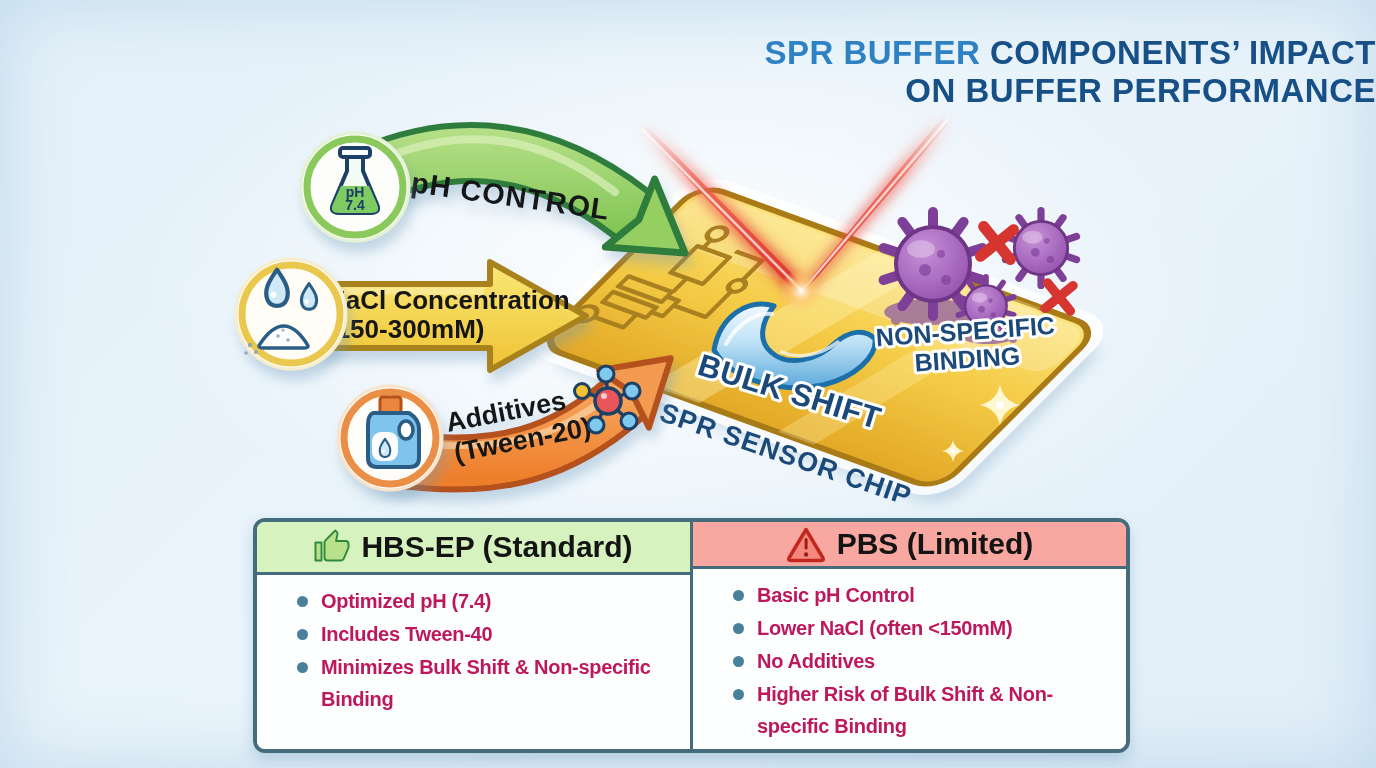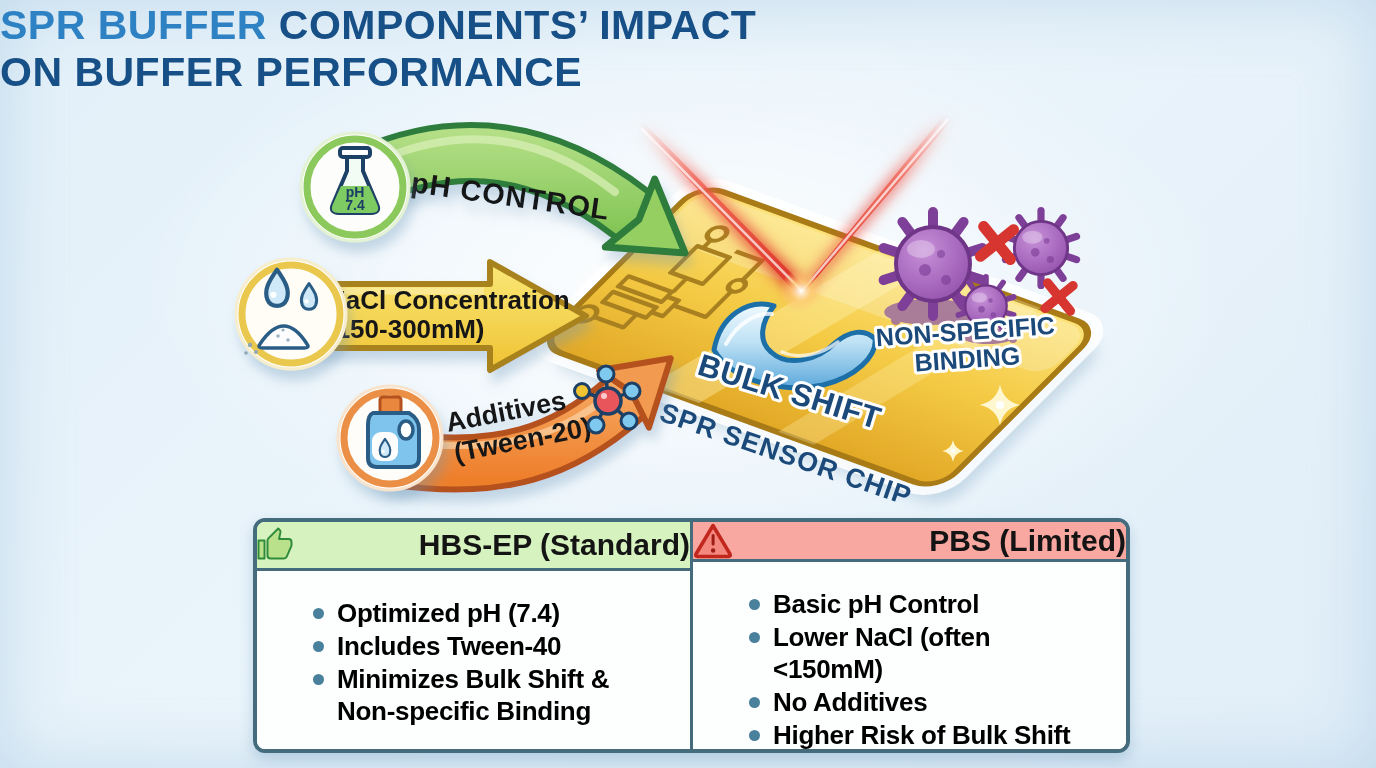--- a/index.html
+++ b/index.html
@@ -4,40 +4,40 @@
 <style>
   html,body{margin:0;padding:0;}
   body{
     width:1376px;height:768px;position:relative;overflow:hidden;
     font-family:"Liberation Sans","DejaVu Sans",sans-serif;
     background:
       radial-gradient(ellipse 760px 380px at 50% 38%, rgba(255,255,255,.95), rgba(255,255,255,0) 72%),
       linear-gradient(135deg,#e3f0f9 0%,#eaf4fb 45%,#e1eef8 100%);
   }
   .vignette{position:absolute;inset:0;box-shadow:inset 0 0 70px rgba(150,190,220,.45);pointer-events:none;}
-  .title{position:absolute;top:2px;left:0;width:100%;text-align:left;
-    font-weight:bold;font-size:41px;line-height:1.14;letter-spacing:.5px;color:#174f87;}
+  .title{position:absolute;top:34px;left:0;width:100%;text-align:right;
+    font-weight:bold;font-size:33px;line-height:1.14;letter-spacing:.5px;color:#174f87;}
   .title .lt{color:#2e82c4;}
   svg.diagram{position:absolute;left:0;top:0;}
   svg text{font-family:"Liberation Sans","DejaVu Sans",sans-serif;}
   .lbl-dark{font-weight:bold;fill:#161616;}
   .lbl-navy{font-weight:bold;fill:#1b4a7a;paint-order:stroke;stroke:#ffffff;stroke-width:6px;stroke-linejoin:round;}
   .lbl-navy-plain{font-weight:bold;fill:#1b4a7a;}
   
   .cmp{position:absolute;left:253px;top:518px;width:869px;height:227px;
     border:4px solid #456c7c;border-radius:12px;overflow:hidden;background:#fff;
     display:flex;box-shadow:0 7px 14px rgba(110,155,190,.35);}
   .col{width:50%;display:flex;flex-direction:column;}
   .col+.col{border-left:3px solid #456c7c;}
-  .hdr{height:50px;display:flex;align-items:center;justify-content:space-between;gap:11px;
+  .hdr{height:50px;display:flex;align-items:center;justify-content:center;gap:11px;
     font-size:30px;font-weight:bold;color:#141414;border-bottom:3px solid #456c7c;}
   .hdr.good{background:#d6f2bf;}
   .hdr.bad{background:#f8a8a0;}
   .body{flex:1;background:#fdfefe;padding:10px 18px 6px 38px;}
-  ul.items{list-style:none;margin:16px;padding:0;font-size:26px;font-weight:bold;color:#000000;line-height:32px;}
+  ul.items{list-style:none;margin:0;padding:0;font-size:20px;font-weight:bold;color:#be185d;line-height:32px;}
   ul.items li{position:relative;padding-left:26px;margin:0 0 1px 0;letter-spacing:-.3px;}
   .dot{position:absolute;left:2px;top:11px;width:11px;height:11px;border-radius:50%;background:#49809c;}
 </style>
 </head>
 <body>
 
 <div class="vignette"></div>
 
 <div class="title">
   <div><span class="lt">SPR BUFFER</span><span> COMPONENTS’ IMPACT</span></div>

